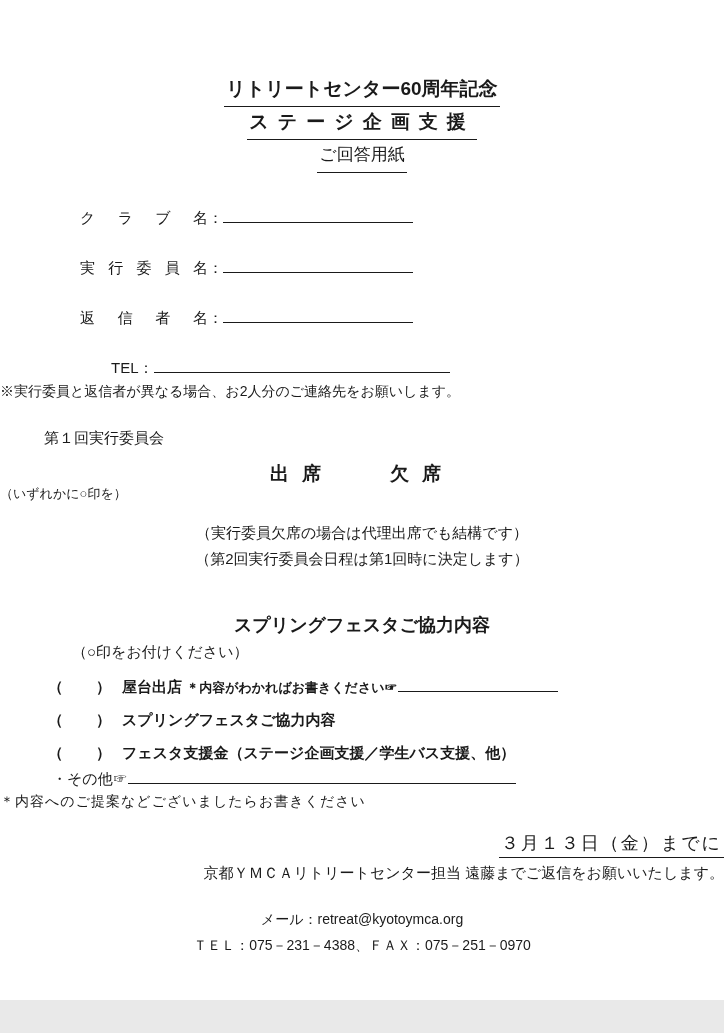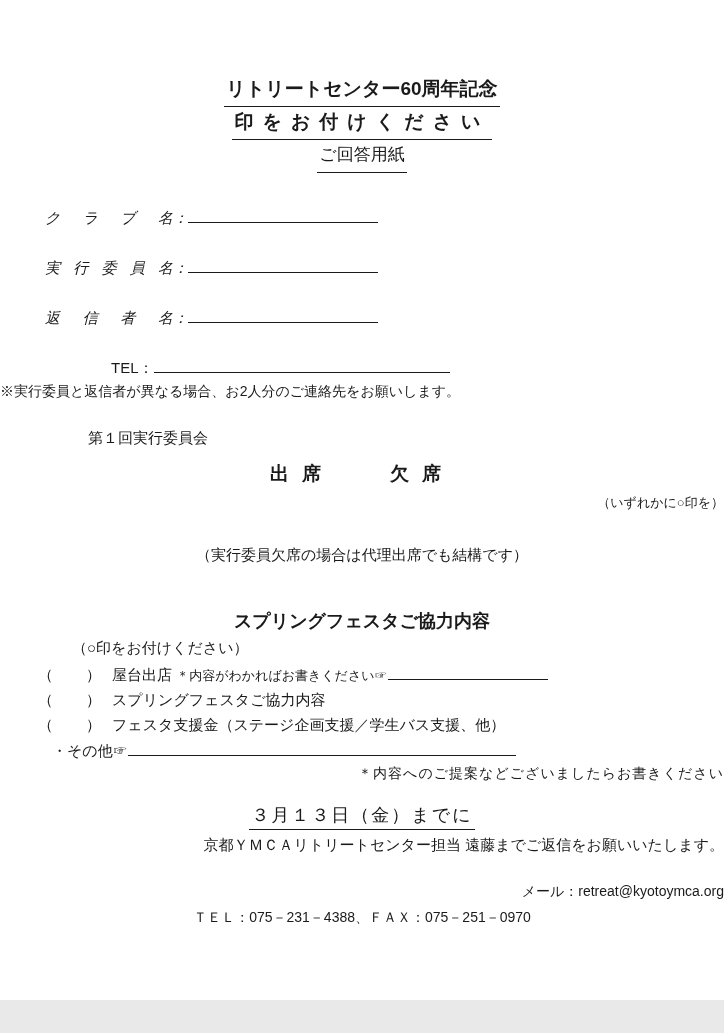--- a/index.html
+++ b/index.html
@@ -16,78 +16,78 @@
 
   
   .title-block { padding-top:74px; text-align:center; }
   .title-line { line-height:30px; }
   .t1 { font-size:19px; font-weight:bold; }
   .t2 { font-size:19px; font-weight:bold; letter-spacing:9px; }
   .t3 { font-size:17px; font-weight:normal; }
   .u  { display:inline-block; border-bottom:1.8px solid #1a1a1a; padding:0 2px 2px 2px; }
 
   
-  .fields { padding-left:45px;font-style:italic; }
+  .fields { padding-left:80px; }
   .field-row { height:20px; margin-bottom:30px; font-size:15px; white-space:nowrap; }
   .field-row:first-child { margin-top:34px; }
   .field-label {
     display:inline-block; width:128px;
     text-align:justify; text-align-last:justify;
     vertical-align:baseline;
   }
   .colon { display:inline-block; }
   .fill-line {
     display:inline-block; height:16px;
     border-bottom:1.6px solid #1a1a1a;
     vertical-align:baseline;
   }
   .w190 { width:190px; }
   .tel-row { padding-left:111px; margin-top:26px; height:20px; font-size:15px; }
   .tel-row .fill-line { width:296px; }
   .contact-note { margin-top:6px; font-size:14px; }
 
   
-  .meeting-title { padding-left:88px; margin-top:28px; font-size:15px; }
+  .meeting-title { padding-left:44px; margin-top:28px; font-size:15px; }
   .meeting-date  { padding-left:120px; margin-top:7px;  font-size:15px; }
   .attendance {
     margin-top:13px; height:24px;
     display:flex; justify-content:center; gap:56px;
     font-size:19px; font-weight:bold; letter-spacing:13px;
   }
-  .mark-note { margin-top:9px; text-align:right; font-size:13px; }
-  .proxy-note { margin-top:34px; text-align:center; font-size:15px; }
+  .mark-note { text-align:left; font-size:13px; }
+  .proxy-note { margin-top:21px; text-align:center; font-size:15px; }
   .schedule-note { margin-top:7px; text-align:center; font-size:15px; }
 
   
   .coop-heading { margin-top:44px; text-align:center; font-size:18px; font-weight:bold; }
   .coop-instruction { margin-top:6px; padding-left:72px; font-size:15px; }
-  .coop-item { margin-top:6px; padding-left:38px; font-size:15px; white-space:nowrap; }
+  .coop-item { margin-top:14px; padding-left:48px; font-size:15px; white-space:nowrap;font-weight:bold; }
   .coop-item .paren { letter-spacing:1px; }
   .coop-item .lbl { margin-left:10px; }
   .coop-subnote { font-size:13px; }
   .coop-item .fill-line { width:160px; }
   .other-row { margin-top:5px; padding-left:52px; font-size:15px; white-space:nowrap; }
   .other-row .fill-line { width:388px; }
-  .suggestion-note { margin-top:4px; text-align:right; font-size:14px; letter-spacing:1px; }
+  .suggestion-note { margin-top:4px; text-align:left; font-size:14px; letter-spacing:1px; }
 
   
-  .deadline { margin-top:20px; text-align:center; font-size:18px; }
+  .deadline { margin-top:20px; text-align:right; font-size:18px; }
   .deadline .u { border-bottom-width:1.6px; letter-spacing:2px; }
   .return-instruction { margin-top:6px; text-align:right; font-size:15px; }
-  .email-line { margin-top:28px; text-align:right; font-size:14px; }
+  .email-line { margin-top:28px; text-align:center; font-size:14px; }
   .telfax-line { margin-top:8px; text-align:center; font-size:14px; }
 </style>
 </head>
 <body>
 
 <div class="page">
 
   <div class="title-block">
     <div class="title-line t1"><span class="u">リトリートセンター60周年記念</span></div>
-    <div class="title-line t2"><span class="u">印をお付けください</span></div>
+    <div class="title-line t2"><span class="u">ステージ企画支援</span></div>
     <div class="title-line t3"><span class="u">ご回答用紙</span></div>
   </div>
 
   <div class="fields">
     <div class="field-row">
       <span class="field-label">クラブ名</span><span class="colon">：</span><span class="fill-line w190"></span>
     </div>
     <div class="field-row">
       <span class="field-label">実行委員名</span><span class="colon">：</span><span class="fill-line w190"></span>
     </div>
@@ -101,20 +101,21 @@
   </div>
   <div class="contact-note">※実行委員と返信者が異なる場合、お2人分のご連絡先をお願いします。</div>
 
   <div class="meeting-title">第１回実行委員会</div>
   <div class="attendance">
     <span>出席</span>
     <span>欠席</span>
   </div>
   <div class="mark-note">（いずれかに○印を）</div>
   <div class="proxy-note">（実行委員欠席の場合は代理出席でも結構です）</div>
+  <div class="schedule-note">（第2回実行委員会日程は第1回時に決定します）</div>
 
   <div class="coop-heading">スプリングフェスタご協力内容</div>
   <div class="coop-instruction">（○印をお付けください）</div>
 
   <div class="coop-item">
     <span class="paren">（　　）</span><span class="lbl">屋台出店</span>
     <span class="coop-subnote">＊内容がわかればお書きください</span><span class="coop-subnote">☞</span><span class="fill-line"></span>
   </div>
   <div class="coop-item">
     <span class="paren">（　　）</span><span class="lbl">スプリングフェスタご協力内容</span>

